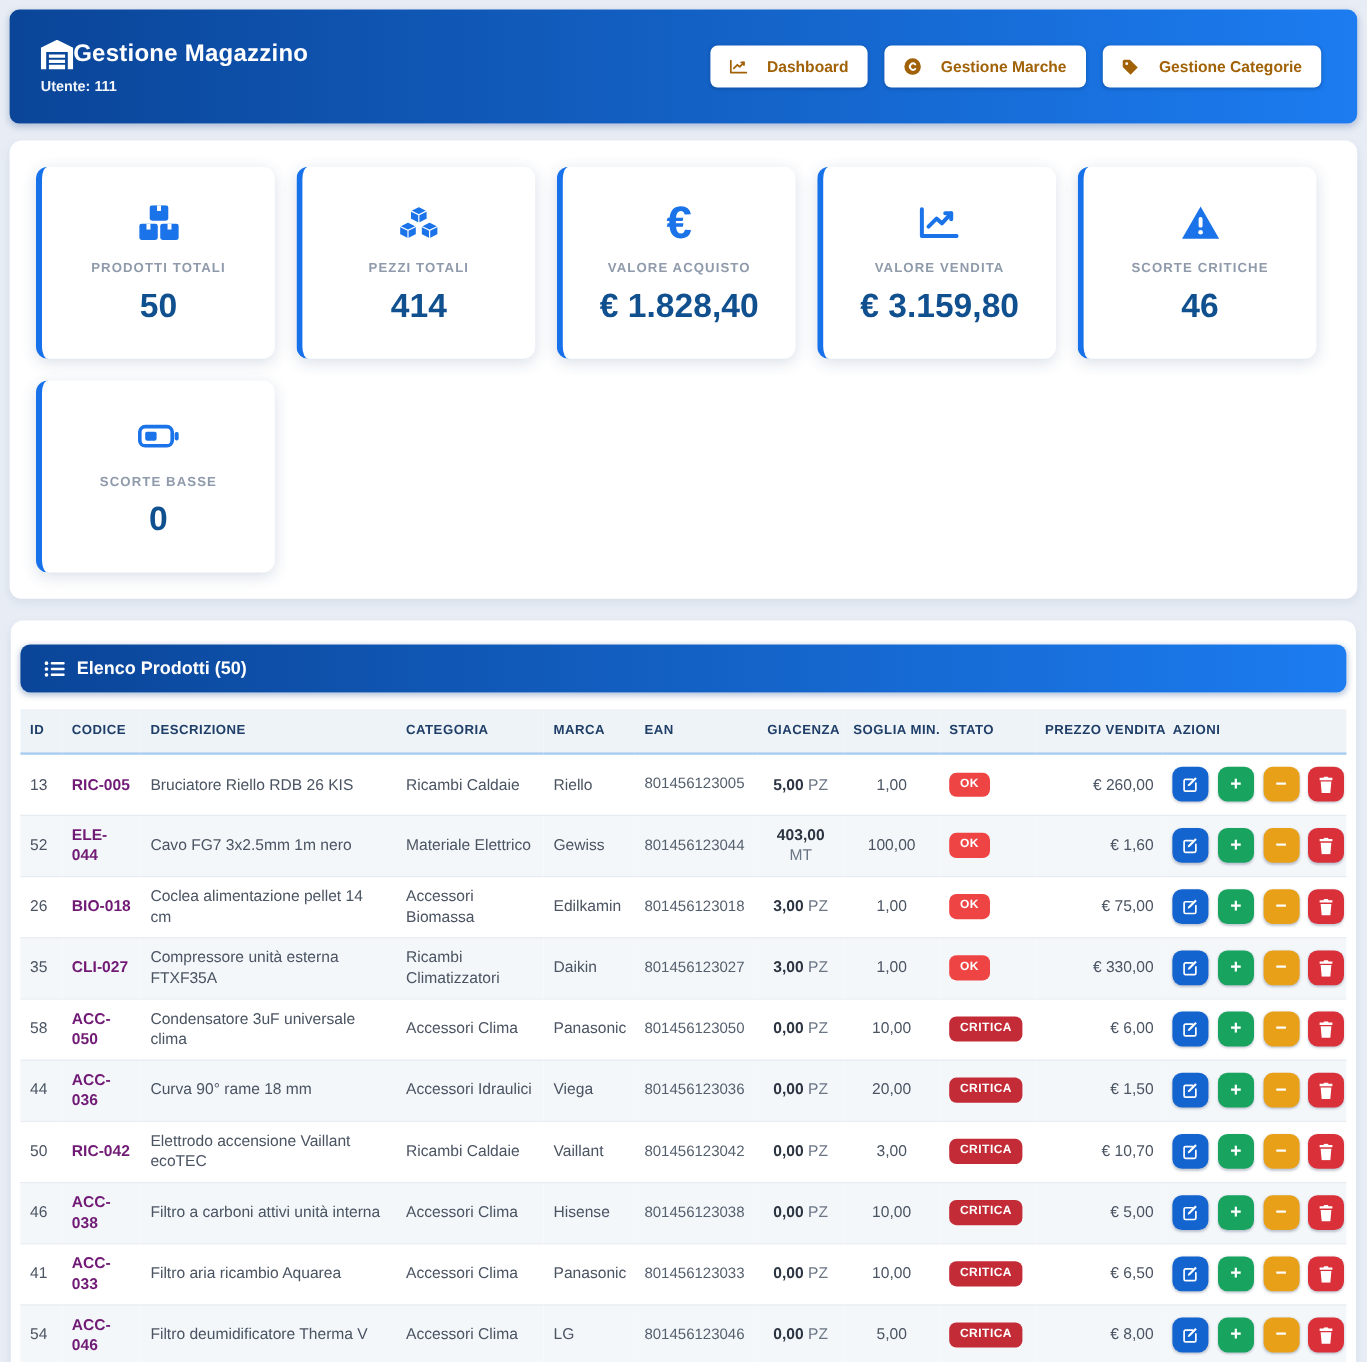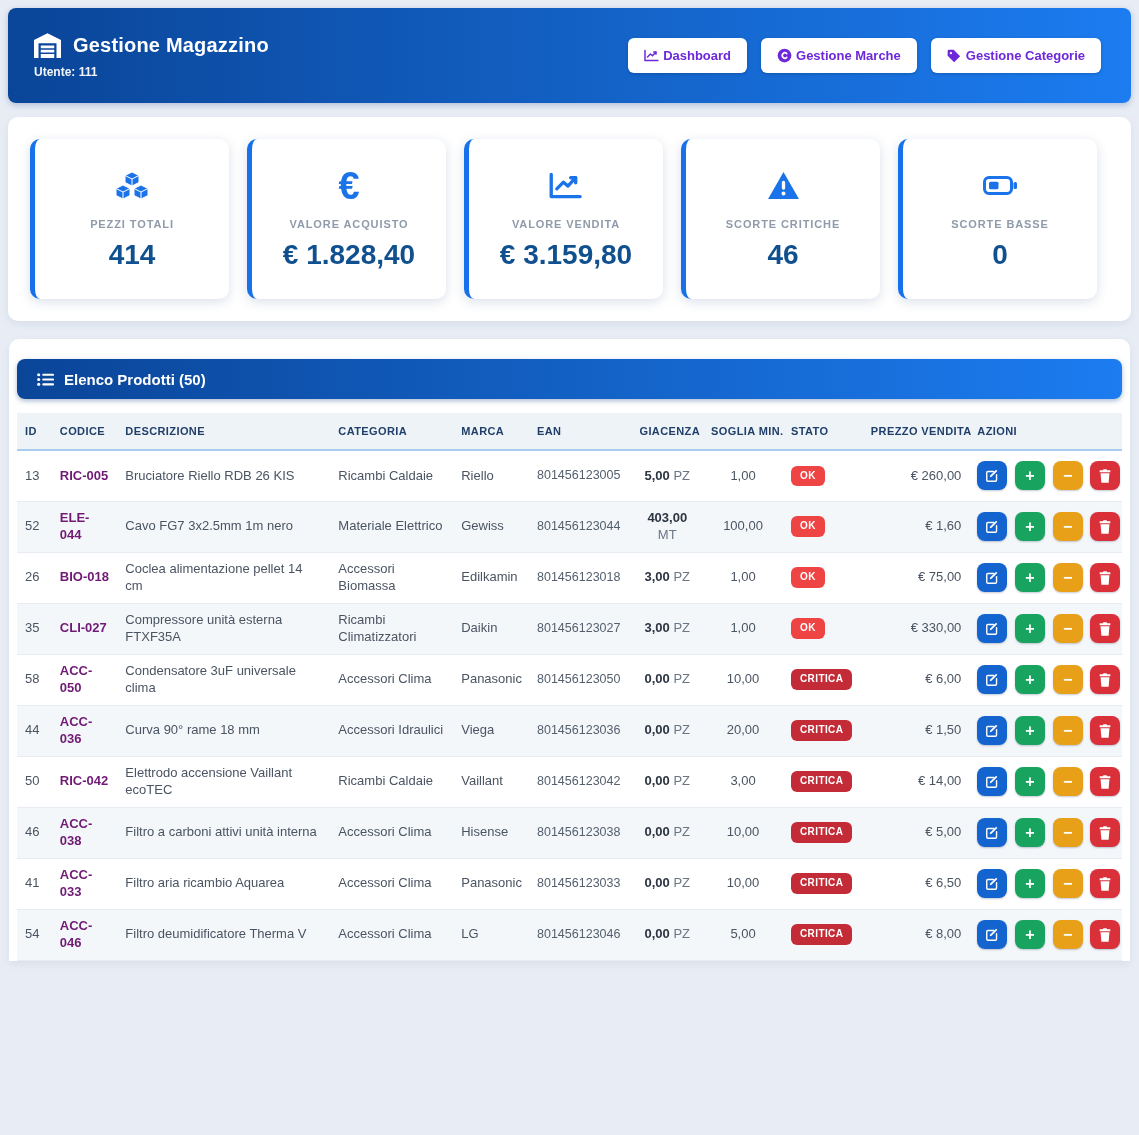--- a/index.html
+++ b/index.html
@@ -4,25 +4,25 @@
 <style>
   * { margin:0; padding:0; box-sizing:border-box; }
   html,body { width:1139px; height:1135px; overflow:hidden; background:#e8edf5;
     font-family:"Liberation Sans", sans-serif; }
 
   
   .app-header { margin:8px; height:95px; border-radius:8px;
     background:linear-gradient(90deg,#0a4598,#1c7cf0);
     display:flex; justify-content:space-between; align-items:center;
     padding:0 30px 0 26px; color:#fff; box-shadow:0 2px 6px rgba(10,50,120,.25); }
-  .brand-row { display:flex; align-items:center; gap:12px; }
+  .brand-row { display:flex; align-items:center; }
   .brand-title { font-size:20px; font-weight:700; letter-spacing:.2px; }
   .brand-sub { margin-top:7px; font-size:12px; font-weight:700; opacity:.95; }
   .nav-buttons { display:flex; gap:14px; }
-  .hbtn { display:inline-flex; align-items:center; gap:4px; background:#fff; color:#6d28d9;
+  .hbtn { display:inline-flex; align-items:center; gap:16px; background:#fff; color:#a16207;
     border:none; border-radius:6px; padding:10px 16px; font-weight:700; font-size:13px;
     font-family:inherit; cursor:pointer; box-shadow:0 1px 3px rgba(8,40,90,.3); }
   .hbtn-icon { display:inline-flex; align-items:center; font-size:13px; }
 
   
   .stats-panel { margin:14px 8px 0; background:#fff; border-radius:10px; padding:22px;
     box-shadow:0 3px 8px rgba(25,60,120,.08); }
   .stats-grid { display:flex; flex-wrap:wrap; gap:18px; }
   .stat-card { width:199px; height:160px; background:#fff; border-left:5px solid #1771ea;
     border-radius:10px; box-shadow:0 3px 12px rgba(25,60,120,.16);
@@ -124,20 +124,38 @@
             <circle cx="6.3" cy="6.3" r="1.9" fill="#fff"></circle>
           </svg>
         </span>
     <span>Gestione Categorie</span>
   </button>
 </div>
 </div>
 
 <div class="stats-panel">
   <div class="stats-grid">
+  <div class="stat-card">
+    <span class="stat-icon">
+          <svg width="33" height="29" viewBox="0 0 32 28">
+            <g fill="currentColor">
+              <rect x="8.5" y="0" width="15" height="12.5" rx="2"></rect>
+              <rect x="0" y="15" width="15" height="13" rx="2"></rect>
+              <rect x="17" y="15" width="15" height="13" rx="2"></rect>
+            </g>
+            <g fill="#fff">
+              <rect x="14.4" y="0" width="3.2" height="4.6"></rect>
+              <rect x="5.9" y="15" width="3.2" height="4.6"></rect>
+              <rect x="22.9" y="15" width="3.2" height="4.6"></rect>
+            </g>
+          </svg>
+        </span>
+    <span class="stat-label">PRODOTTI TOTALI</span>
+    <span class="stat-value">50</span>
+  </div>
 
   <div class="stat-card">
     <span class="stat-icon">
           <svg width="34" height="30" viewBox="0 0 34 30">
             <g fill="currentColor" stroke="#fff" stroke-width="1" stroke-linejoin="round">
               <path d="M10 4.5 17 1l7 3.5v7L17 15l-7-3.5z"></path>
               <path d="M1 17.5 8 14l7 3.5v7L8 28l-7-3.5z"></path>
               <path d="M19 17.5 26 14l7 3.5v7L26 28l-7-3.5z"></path>
             </g>
             <g fill="none" stroke="#fff" stroke-width="1">
@@ -454,21 +472,21 @@
   <tr>
     <td class="c-id">50</td>
     <td class="c-cod">RIC-042</td>
     <td class="c-desc">Elettrodo accensione Vaillant ecoTEC</td>
     <td class="c-cat">Ricambi Caldaie</td>
     <td class="c-marca">Vaillant</td>
     <td class="c-ean">801456123042</td>
     <td class="c-giac"><span class="qty">0,00</span> <span class="unit">PZ</span></td>
     <td class="c-soglia">3,00</td>
     <td class="c-stato"><span class="badge badge-critica">CRITICA</span></td>
-    <td class="c-prezzo">€ 14,00</td>
+    <td class="c-prezzo">€ 10,70</td>
     <td class="c-azioni">
       <button class="abtn abtn-edit">
               <span style="display:inline-flex">
                 <svg width="14" height="14" viewBox="0 0 20 20">
                   <path d="M12.5 3.5H4.2A1.7 1.7 0 0 0 2.5 5.2v10.6a1.7 1.7 0 0 0 1.7 1.7h10.6a1.7 1.7 0 0 0 1.7-1.7V8" fill="none" stroke="#fff" stroke-width="2" stroke-linecap="round"></path>
                   <path d="M9.3 11 17.6 2.7 15.8.9 7.5 9.2l-.7 2.5z" fill="#fff"></path>
                 </svg>
               </span>
             </button>
       <button class="abtn abtn-add">

